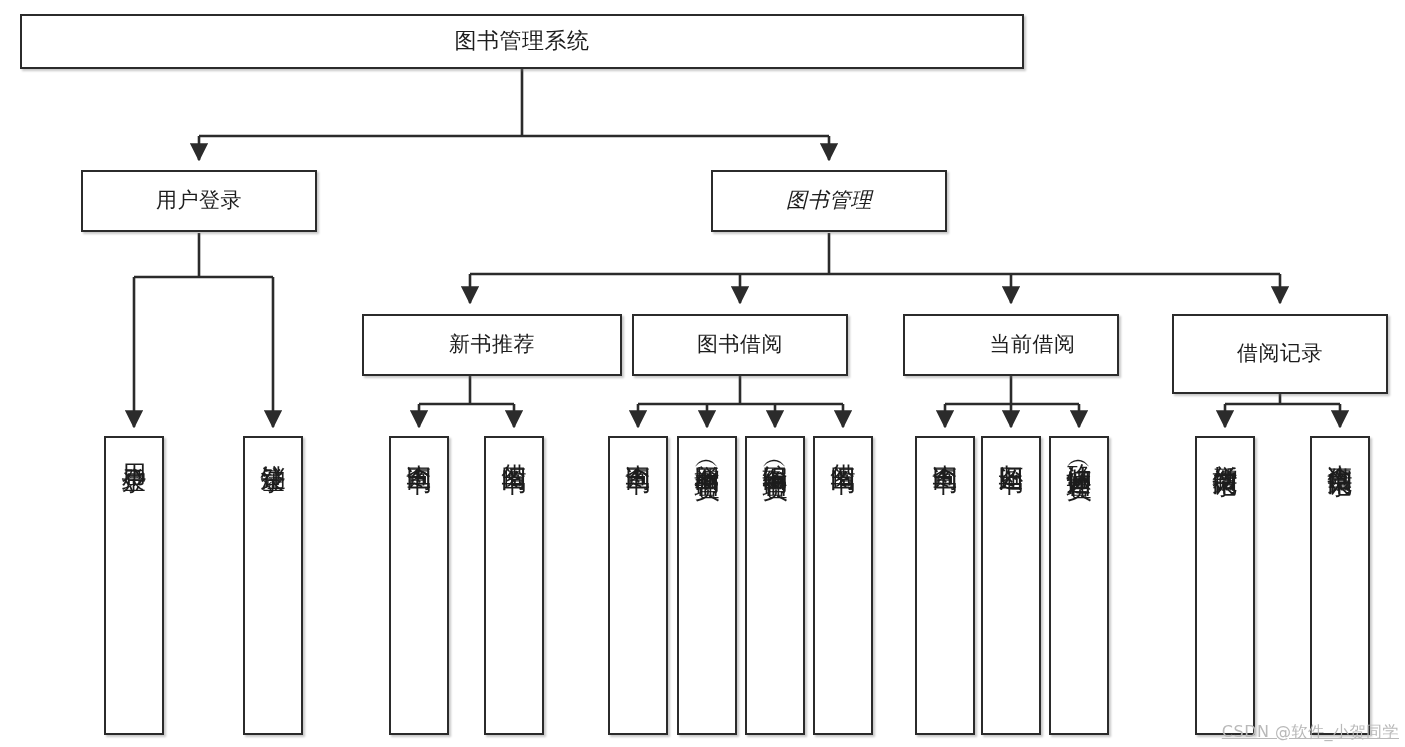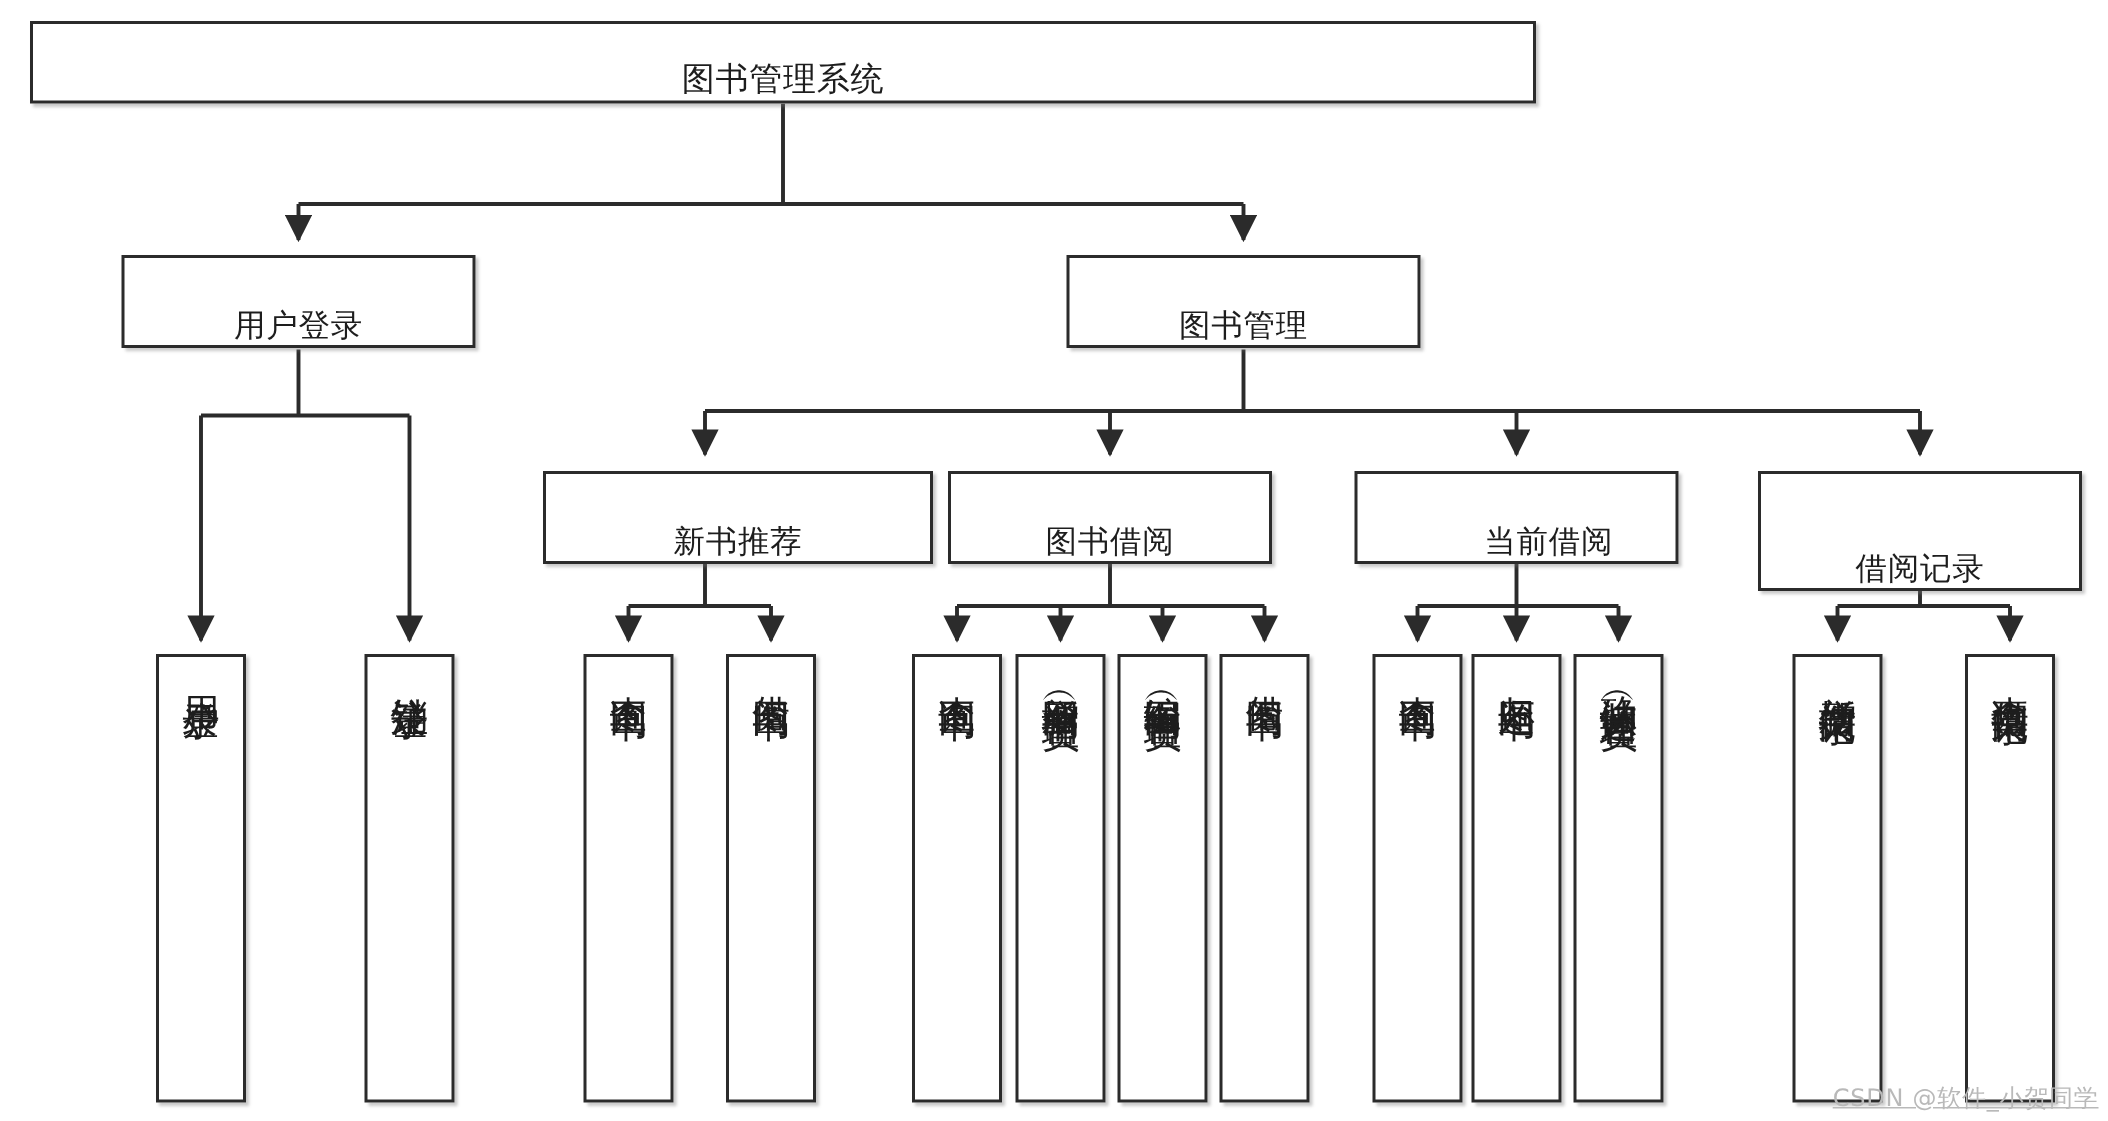--- a/index.html
+++ b/index.html
@@ -24,21 +24,21 @@
     pointer-events: none;
   }
   
   .node {
     position: absolute;
     box-sizing: border-box;
     background: #ffffff;
     border: 2px solid #2b2b2b;
     box-shadow: 2px 2px 2px rgba(120,120,120,0.40);
     display: flex;
-    align-items: flex-end;
+    align-items: center;
     justify-content: center;
     color: #1d1d1d;
   }
   .node .label {
     display: block;
     text-align: center;
     line-height: 1.12;
     letter-spacing: 0.5px;
   }
   
@@ -120,21 +120,21 @@
     </g>
   </svg>
 
   <div class="node horiz root" style="left:20px; top:14px; width:1004px; height:55px;">
     <span class="label">图书管理系统</span>
   </div>
 
   <div class="node horiz" style="left:81px; top:170px; width:236px; height:62px;">
     <span class="label">用户登录</span>
   </div>
-  <div class="node horiz" style="left:711px; top:170px; width:236px; height:62px;">
+  <div class="node horiz" style="left:711px; top:170px; width:236px; height:62px;font-style:italic;">
     <span class="label">图书管理</span>
   </div>
 
   <div class="node horiz" style="left:362px; top:314px; width:260px; height:62px;">
     <span class="label">新书推荐</span>
   </div>
   <div class="node horiz" style="left:632px; top:314px; width:216px; height:62px;">
     <span class="label">图书借阅</span>
   </div>
   <div class="node horiz" style="left:903px; top:314px; width:216px; height:62px;padding-left:43px;">

